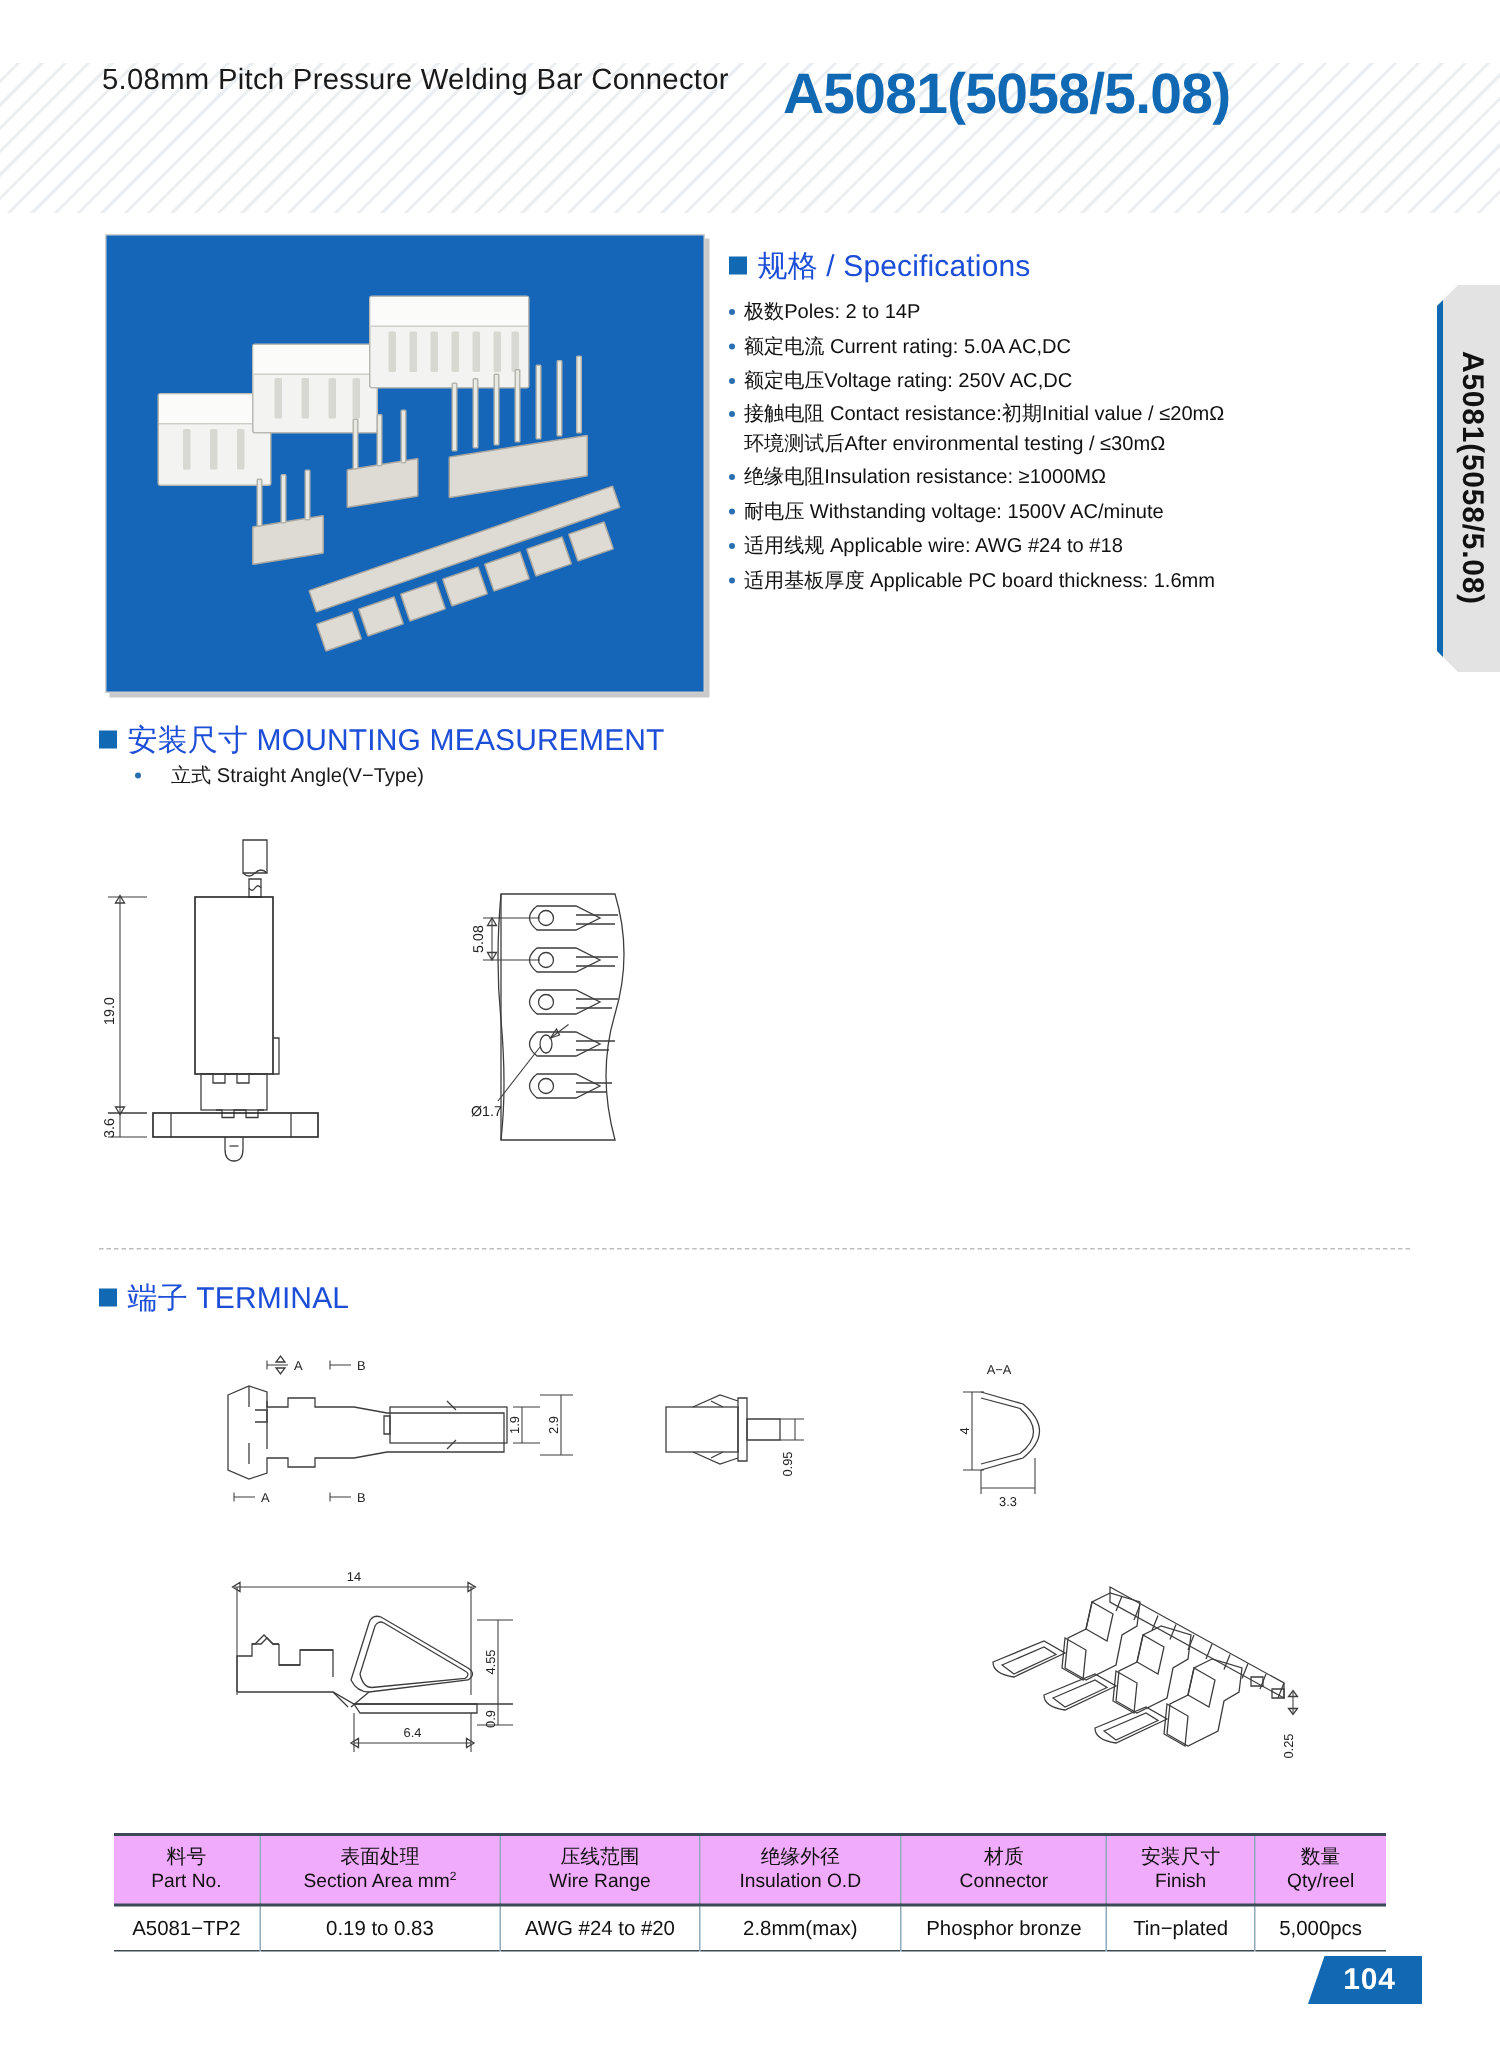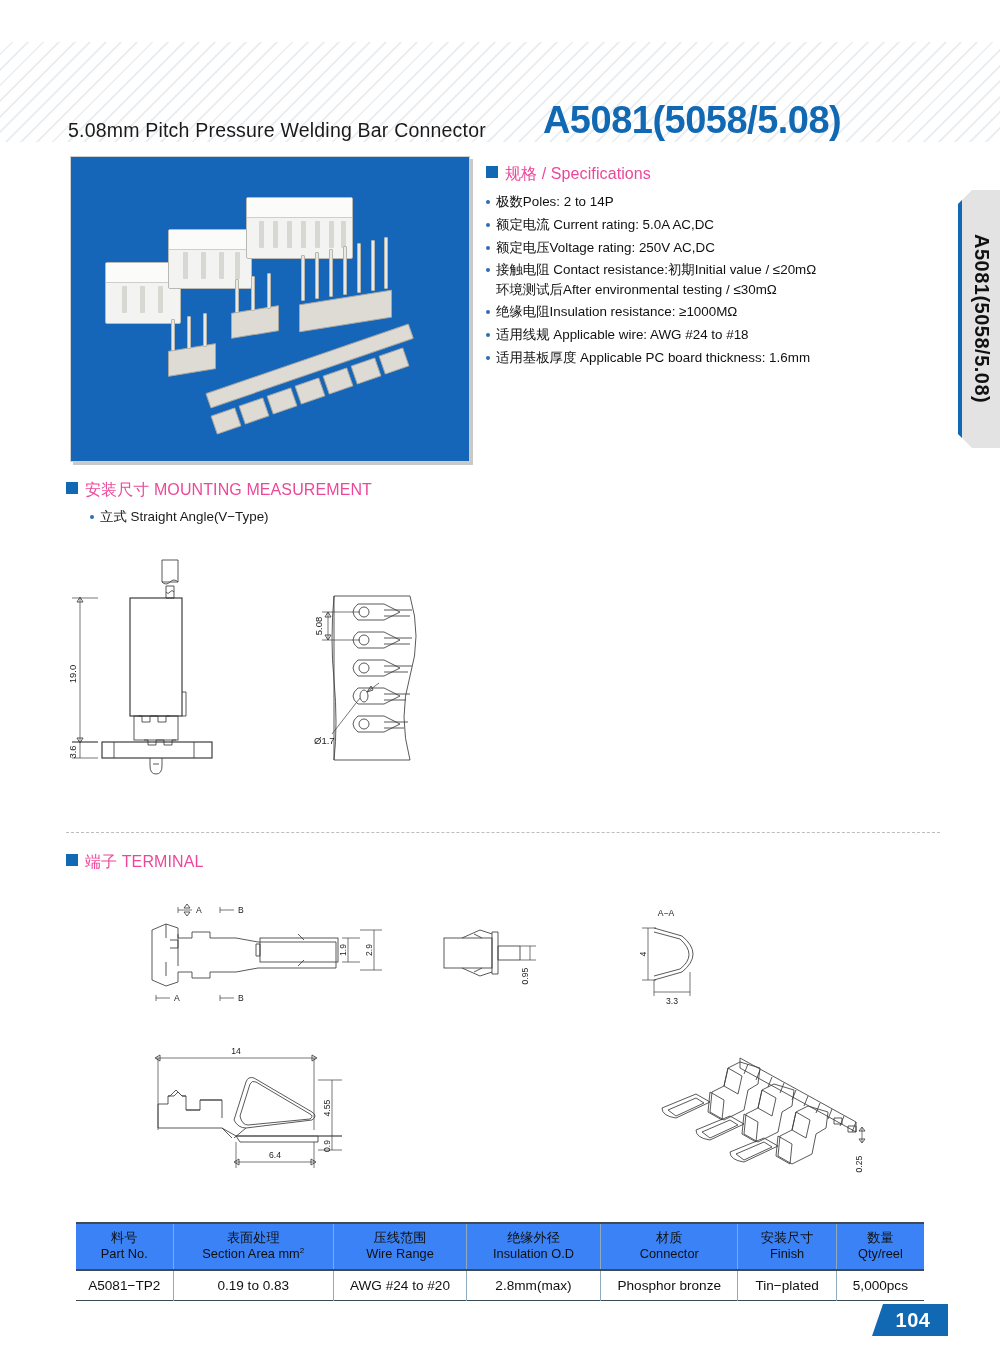--- a/index.html
+++ b/index.html
@@ -10,21 +10,21 @@
     color: #1a1a1a;
     overflow: hidden;
   }
   .page { position: relative; width: 1000px; height: 1366px; }
 
   
   .header {
     position: absolute; left: 0; top: 42px; width: 1000px; height: 100px;
     background-image: repeating-linear-gradient(
       -45deg, #ffffff 0px, #ffffff 9px, #eceff1 9px, #eceff1 11px);
-    display: flex; align-items: flex-end; gap: 21px;
+    display: flex; align-items: flex-start;
   }
   .header-sub {
     margin-left: 68px;
     font-size: 19.5px; letter-spacing: .2px; color: #1a1a1a;
     white-space: nowrap;
   }
   .header-title {
     margin-left: 36px;
     font-size: 38px; font-weight: bold; color: #1168b3;
     letter-spacing: -.5px; white-space: nowrap;
@@ -59,36 +59,36 @@
           background: #d8d8d2; border-radius: 1px; }
   .pin { position: absolute; width: 4px; background: #e9e9e4;
          border: 1px solid #b5b5ae; border-radius: 1px; }
   .strip { position: absolute; background: #dedbd4;
            border: 1px solid #a9a69f; border-radius: 1px; }
 
   
   .sec-head { display: flex; align-items: baseline; gap: 7px; }
   .sq { width: 12px; height: 12px; background: #1168b3; flex: none;
         transform: translateY(-1px); }
-  .sec-title { font-size: 16px; letter-spacing: .1px; color: #ec4899; }
+  .sec-title { font-size: 20px; letter-spacing: .1px; color: #1d4ed8; }
 
   
   .specs { position: absolute; left: 486px; top: 164px; width: 420px; }
   .specs .sec-head { margin-bottom: 7px; }
   .spec-item { display: flex; align-items: flex-start; gap: 6px;
                margin-bottom: 3.5px; }
   .dot { width: 4px; height: 4px; background: #2a6fb0; border-radius: 50%;
          flex: none; margin-top: 8px; }
   .spec-text { font-size: 13.4px; line-height: 1.44; color: #111; }
   .spec-text .cont { display: block; }
 
   
   .mount-head { position: absolute; left: 66px; top: 480px; }
   .mount-sub { position: absolute; left: 90px; top: 508px;
-               display: flex; align-items: flex-start; gap: 6px; }
+               display: flex; align-items: flex-start; gap: 20px; }
   .mount-sub .dot { margin-top: 7px; }
   .mount-sub span { font-size: 13.4px; }
 
   
   .divider { position: absolute; left: 66px; top: 832px; width: 874px;
              border-top: 1px dashed #bdbdbd; }
   .term-head { position: absolute; left: 66px; top: 852px; }
 
   
   svg { display: block; overflow: visible; }
@@ -99,21 +99,21 @@
           fill: #222; }
   .dtxt-s { font-family: "Liberation Sans", sans-serif; font-size: 8.6px;
             fill: #222; }
 
   
   .tbl { position: absolute; left: 76px; top: 1222px; width: 848px;
          border-collapse: collapse; }
   .tbl th, .tbl td { border-left: 1px solid #8fa9bd; text-align: center;
                      color: #111; }
   .tbl th:first-child, .tbl td:first-child { border-left: none; }
-  .tbl thead th { background: #3b82f6; padding: 5px 12px 6px;
+  .tbl thead th { background: #f0abfc; padding: 5px 12px 6px;
                   font-weight: normal; font-size: 13px; line-height: 1.3; text-align: center; }
   .tbl thead tr { border-top: 2px solid #3c4a55; border-bottom: 2px solid #3c4a55; }
   .tbl tbody tr { border-bottom: 1.5px solid #3c4a55; }
   .tbl tbody td { padding: 7px 2px; font-size: 13.6px; }
   .th-cn { display: block; font-size: 13.2px; }
   .th-en { display: block; font-size: 12.8px; }
   .sup { font-size: 8px; vertical-align: super; }
 
   
   .pageno {
@@ -237,20 +237,24 @@
     <div class="spec-item">
       <div class="dot"></div>
       <div class="spec-text">
         <span>接触电阻 Contact resistance:初期Initial value / ≤20mΩ</span>
         <span class="cont">环境测试后After environmental testing / ≤30mΩ</span>
       </div>
     </div>
     <div class="spec-item">
       <div class="dot"></div>
       <div class="spec-text"><span>绝缘电阻Insulation resistance: ≥1000MΩ</span></div>
+    </div>
+    <div class="spec-item">
+      <div class="dot"></div>
+      <div class="spec-text"><span>耐电压 Withstanding voltage: 1500V AC/minute</span></div>
     </div>
     <div class="spec-item">
       <div class="dot"></div>
       <div class="spec-text"><span>适用线规 Applicable wire: AWG #24 to #18</span></div>
     </div>
     <div class="spec-item">
       <div class="dot"></div>
       <div class="spec-text"><span>适用基板厚度 Applicable PC board thickness: 1.6mm</span></div>
     </div>
   </div>

